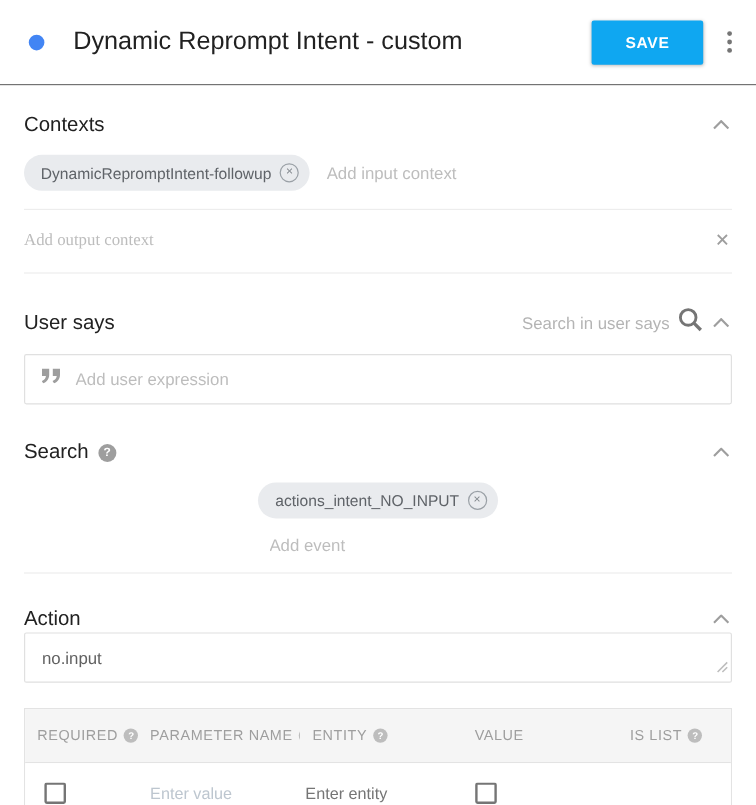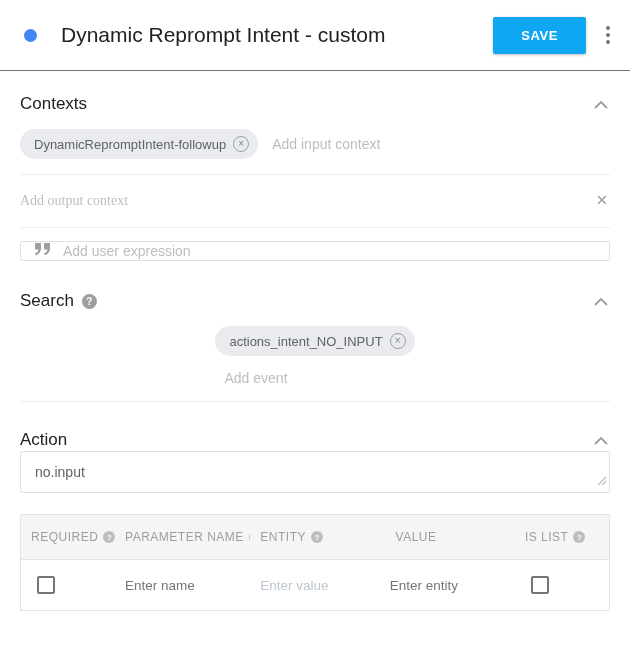--- a/index.html
+++ b/index.html
@@ -78,21 +78,21 @@
   
   .usersays-head { margin-top: 27px; }
   .search-group { display: flex; align-items: center; gap: 6px; }
   .search-input {
     border: none; outline: none; background: transparent; text-align: right;
     font-family: inherit; font-size: 14px; color: #616161; width: 130px;
   }
   .search-input::placeholder { color: #b4b4b4; }
   .boxed {
     border: 1px solid #e0e0e0; border-radius: 2px;
-    display: flex; align-items: center; padding: 0 14px;
+    display: flex; align-items: center; padding: 11px 14px;
   }
   .expression-box { margin-top: 13px; gap: 12px; }
   .quote-icon { flex: none; }
 
   
   .events-head { margin-top: 29px; }
   .events-row { display: flex; align-items: center; gap: 14px; padding: 14px 0 15px; flex-direction: column; }
 
   
   .action-head { margin-top: 27px; }
@@ -149,20 +149,37 @@
     <input class="ghost-input" placeholder="Add input context" style="">
   </div>
 
   <div class="context-output-row rule-row">
     <input class="ghost-input" placeholder="Add output context" style="">
     <span class="big-x">×</span>
   </div>
 </div>
 
 <div class="section">
+  <div class="section-head usersays-head">
+    <div class="section-title">User says</div>
+    <div class="search-group">
+      <input class="search-input" placeholder="Search in user says" style="">
+      <span>
+        <svg width="22" height="22" viewBox="0 0 22 22">
+          <circle cx="9.5" cy="9.5" r="6.5" stroke="#757575" stroke-width="2.4" fill="none"></circle>
+          <line x1="14.5" y1="14.5" x2="20" y2="20" stroke="#757575" stroke-width="2.8"></line>
+        </svg>
+      </span>
+      <span class="chev">
+        <svg width="14" height="8" viewBox="0 0 14 8">
+            <path d="M1 7 L7 1 L13 7" stroke="#9e9e9e" stroke-width="1.8" fill="none"></path>
+          </svg>
+      </span>
+    </div>
+  </div>
 
   <div class="boxed expression-box">
     <span class="quote-icon">
       <svg width="16" height="13" viewBox="0 0 16 13">
         <path d="M0 0 h6 v5.2 c0 3.4 -1.8 5.9 -5 7.1 L-0.2 10.6 C2 9.7 3.1 8.3 3.3 6.4 H0 Z" fill="#9e9e9e"></path>
         <path d="M9 0 h6 v5.2 c0 3.4 -1.8 5.9 -5 7.1 L8.8 10.6 C11 9.7 12.1 8.3 12.3 6.4 H9 Z" fill="#9e9e9e"></path>
       </svg>
     </span>
     <input class="ghost-input" placeholder="Add user expression" style="">
   </div>
@@ -231,23 +248,20 @@
     <div class="pcell c5">
       <span class="phead">IS LIST</span>
       <span class="help-badge sm">?</span>
     </div>
   </div>
 
   <div class="param-row param-body-row">
     <div class="pcell c1">
       <span class="checkbox"></span>
     </div>
-    <div class="pcell c2">
-      <input class="cell-input dark" placeholder="Enter name" style="">
-    </div>
     <div class="pcell c4">
       <input class="cell-input light" placeholder="Enter value" style="">
     </div>
     <div class="pcell c3">
       <input class="cell-input dark" placeholder="Enter entity" style="">
     </div>
     <div class="pcell c5">
       <span class="checkbox"></span>
     </div>
   </div>

